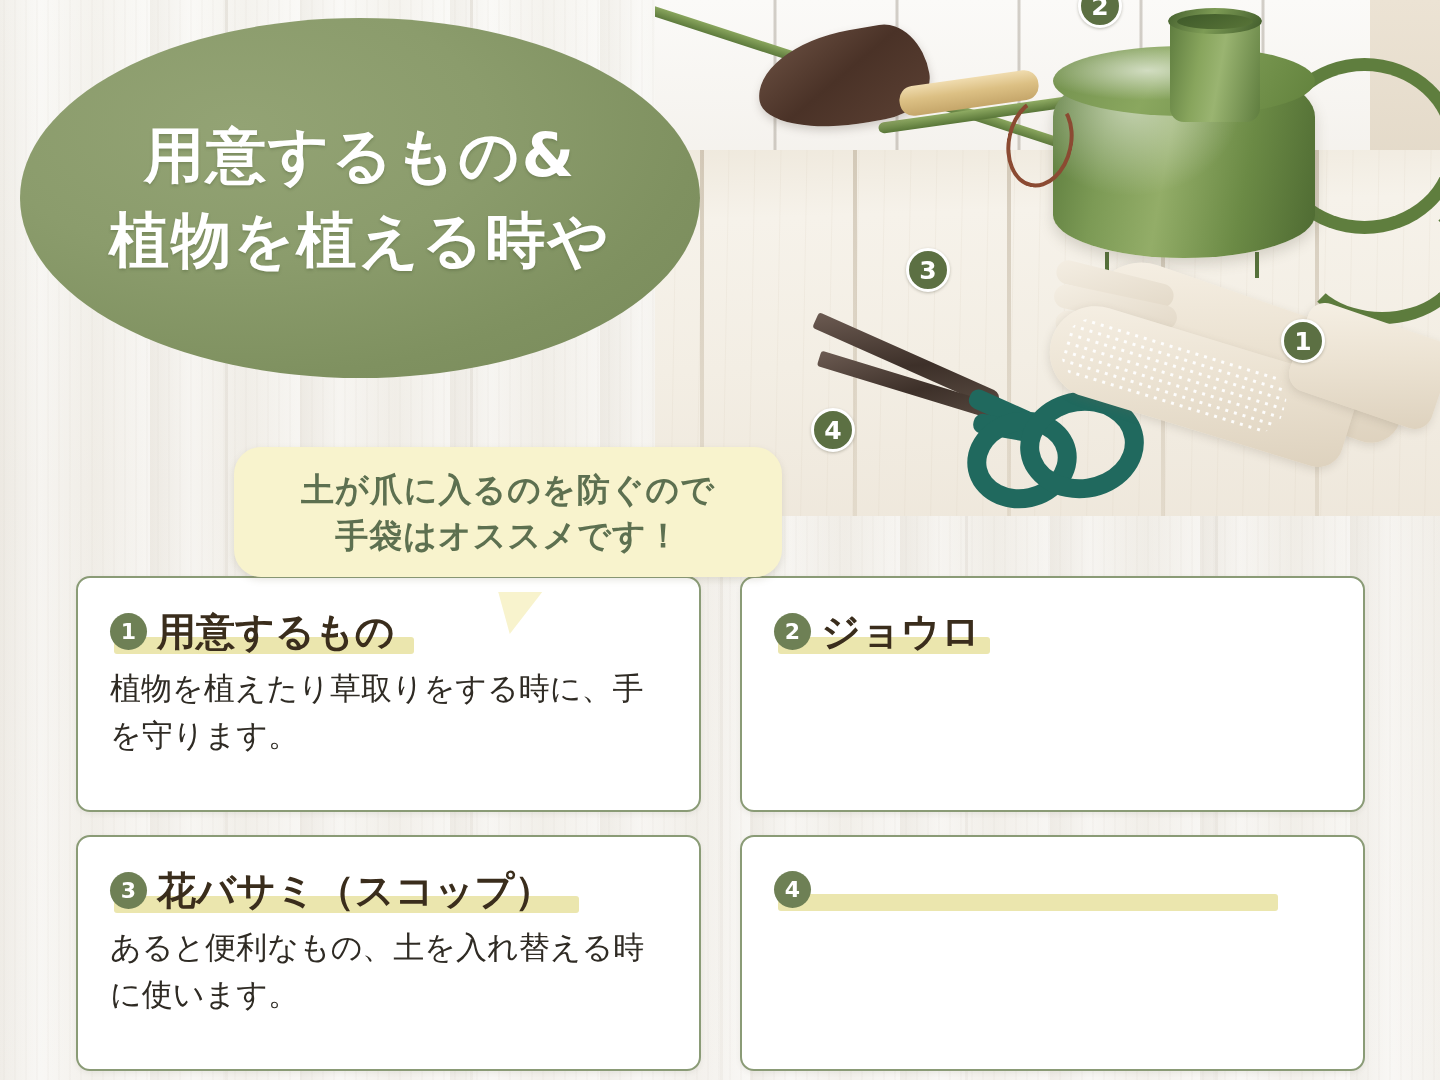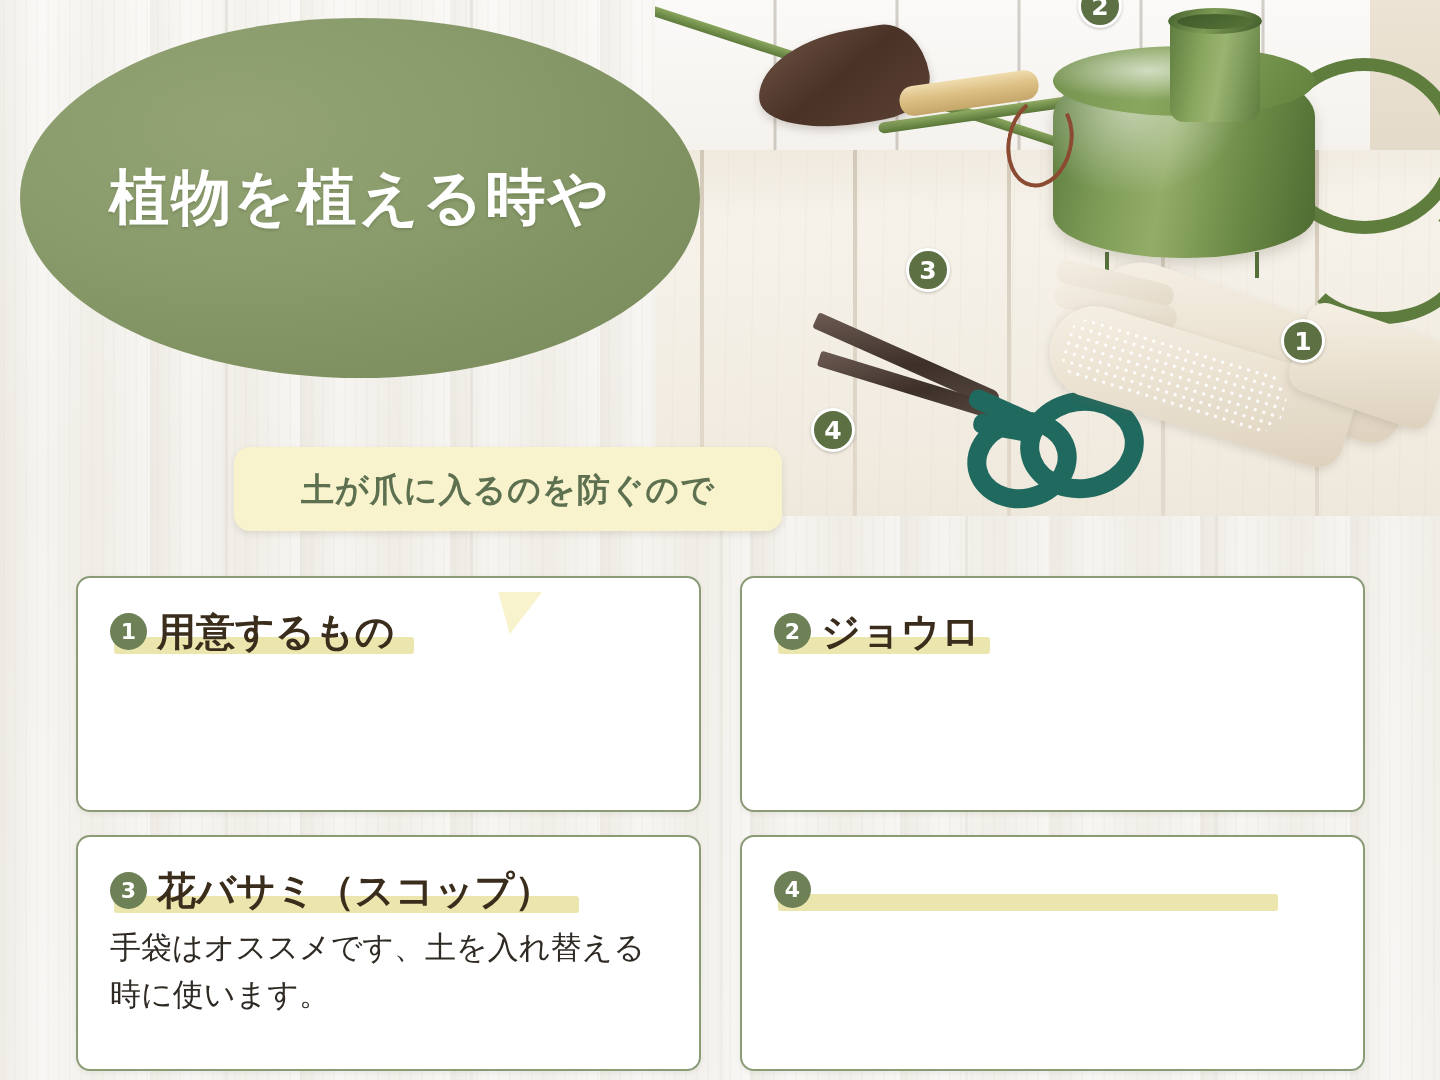--- a/index.html
+++ b/index.html
@@ -304,21 +304,21 @@
     white-space: nowrap;
   }
 
   
   .bubble {
     position: absolute;
     left: 234px; top: 447px;
     width: 528px;
     padding: 20px 10px 18px;
     background: #f8f3cd;
-    border-radius: 16px;
+    border-radius: 27px;
     text-align: center;
     z-index: 20;
     box-shadow: 0 3px 7px rgba(120,115,90,0.18);
   }
   .bubble-line {
     color: #5d7050;
     font-size: 33px;
     font-weight: bold;
     line-height: 1.40;
     letter-spacing: 1px;
@@ -472,59 +472,62 @@
     </div>
   <div class="pbadge" style="left:626px; top:319px;">
       <span>1</span>
     </div>
   <div class="pbadge" style="left:156px; top:408px;">
       <span>4</span>
     </div>
 </div>
 
 <div class="title-blob">
+  <div class="title-line">用意するもの&amp;</div>
   <div class="title-line">植物を植える時や</div>
 </div>
 
 <div class="bubble-tail"></div>
 <div class="bubble">
   <div class="bubble-line">土が爪に入るのを防ぐので</div>
+  <div class="bubble-line">手袋はオススメです！</div>
 </div>
 
 <div class="cards">
 
   <div class="card">
     <div class="card-head">
       <div class="hl" style="width:300px"></div>
       <div class="cbadge">
           <span>1</span>
         </div>
       <div class="card-title">用意するもの</div>
     </div>
+    <div class="card-body">植物を植えたり草取りをする時に、手を守ります。</div>
   </div>
 
   <div class="card">
     <div class="card-head">
       <div class="hl" style="width:212px"></div>
       <div class="cbadge">
           <span>2</span>
         </div>
       <div class="card-title">ジョウロ</div>
     </div>
   </div>
 
   <div class="card">
     <div class="card-head">
       <div class="hl" style="width:465px"></div>
       <div class="cbadge">
           <span>3</span>
         </div>
       <div class="card-title">花バサミ（スコップ）</div>
     </div>
-    <div class="card-body">手袋はオススメです、土を入れ替える時に使います。</div>
+    <div class="card-body">あると便利なもの、土を入れ替える時に使います。</div>
   </div>
 
   <div class="card">
     <div class="card-head">
       <div class="hl" style="width:500px"></div>
       <div class="cbadge">
           <span>4</span>
         </div>
     </div>
   </div>

